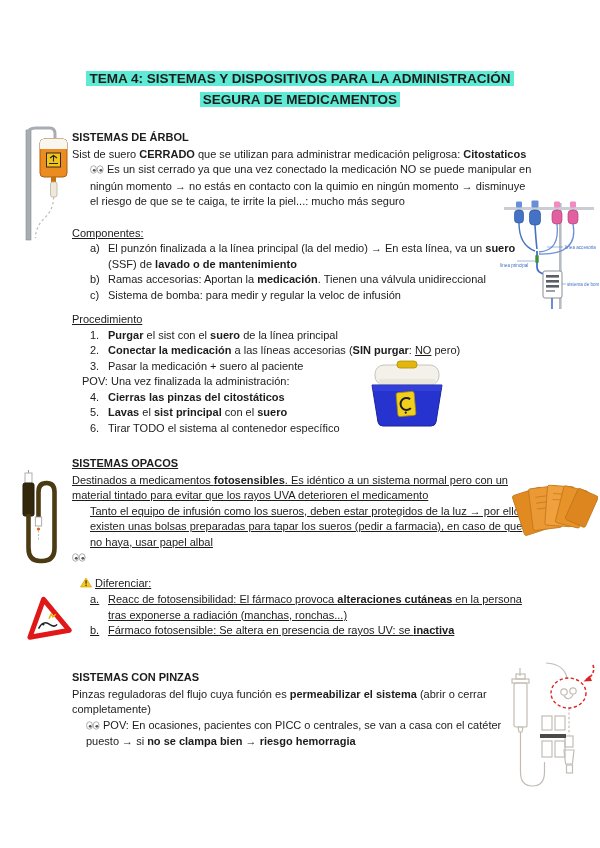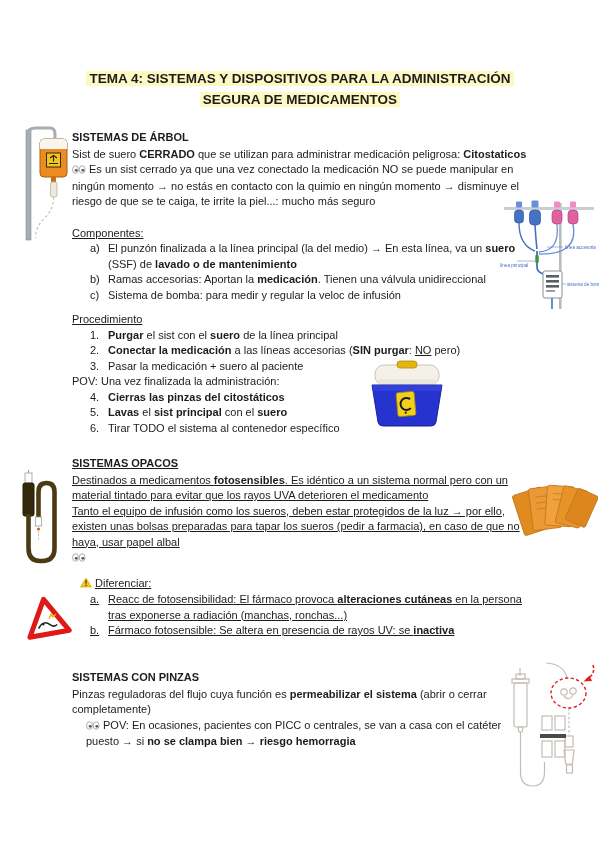--- a/index.html
+++ b/index.html
@@ -4,26 +4,26 @@
 <style>
   * { margin:0; padding:0; box-sizing:border-box; }
   html,body { width:600px; height:848px; }
   body {
     position:relative; background:#ffffff; overflow:hidden;
     font-family:"Liberation Sans","DejaVu Sans",sans-serif;
     font-size:11px; line-height:15.5px; color:#1c1c1c;
   }
   .title-block { position:absolute; top:68px; left:0; width:600px; text-align:center;
     font-weight:bold; font-size:13.5px; line-height:21px; }
-  .hl { background:#fef9c3; padding:0 3px; }
+  .hl { background:#5eead4; padding:0 3px; }
   .sec { position:absolute; left:72px; width:462px; }
   .sec1 { top:130px; } .sec2 { top:456px;text-decoration:underline; } .sec3 { top:670px; }
   .shead { font-weight:bold; margin-bottom:1px; }
-  .ind { }
-  .ind10 { }
+  .ind { margin-left:18px; }
+  .ind10 { margin-left:10px; }
   .ind14 { margin-left:14px; }
   .mt8 { margin-top:16px; }
   .mt9 { margin-top:9px; }
   .li { display:flex; margin-left:18px; }
   .li .mk { flex:0 0 18px; }
   .li .tx { flex:1; }
   .st-b { font-weight:bold; }
   .st-u { text-decoration:underline; }
   .icn { display:inline-block; vertical-align:-1px; margin-right:3px; }
   .img { position:absolute; }

